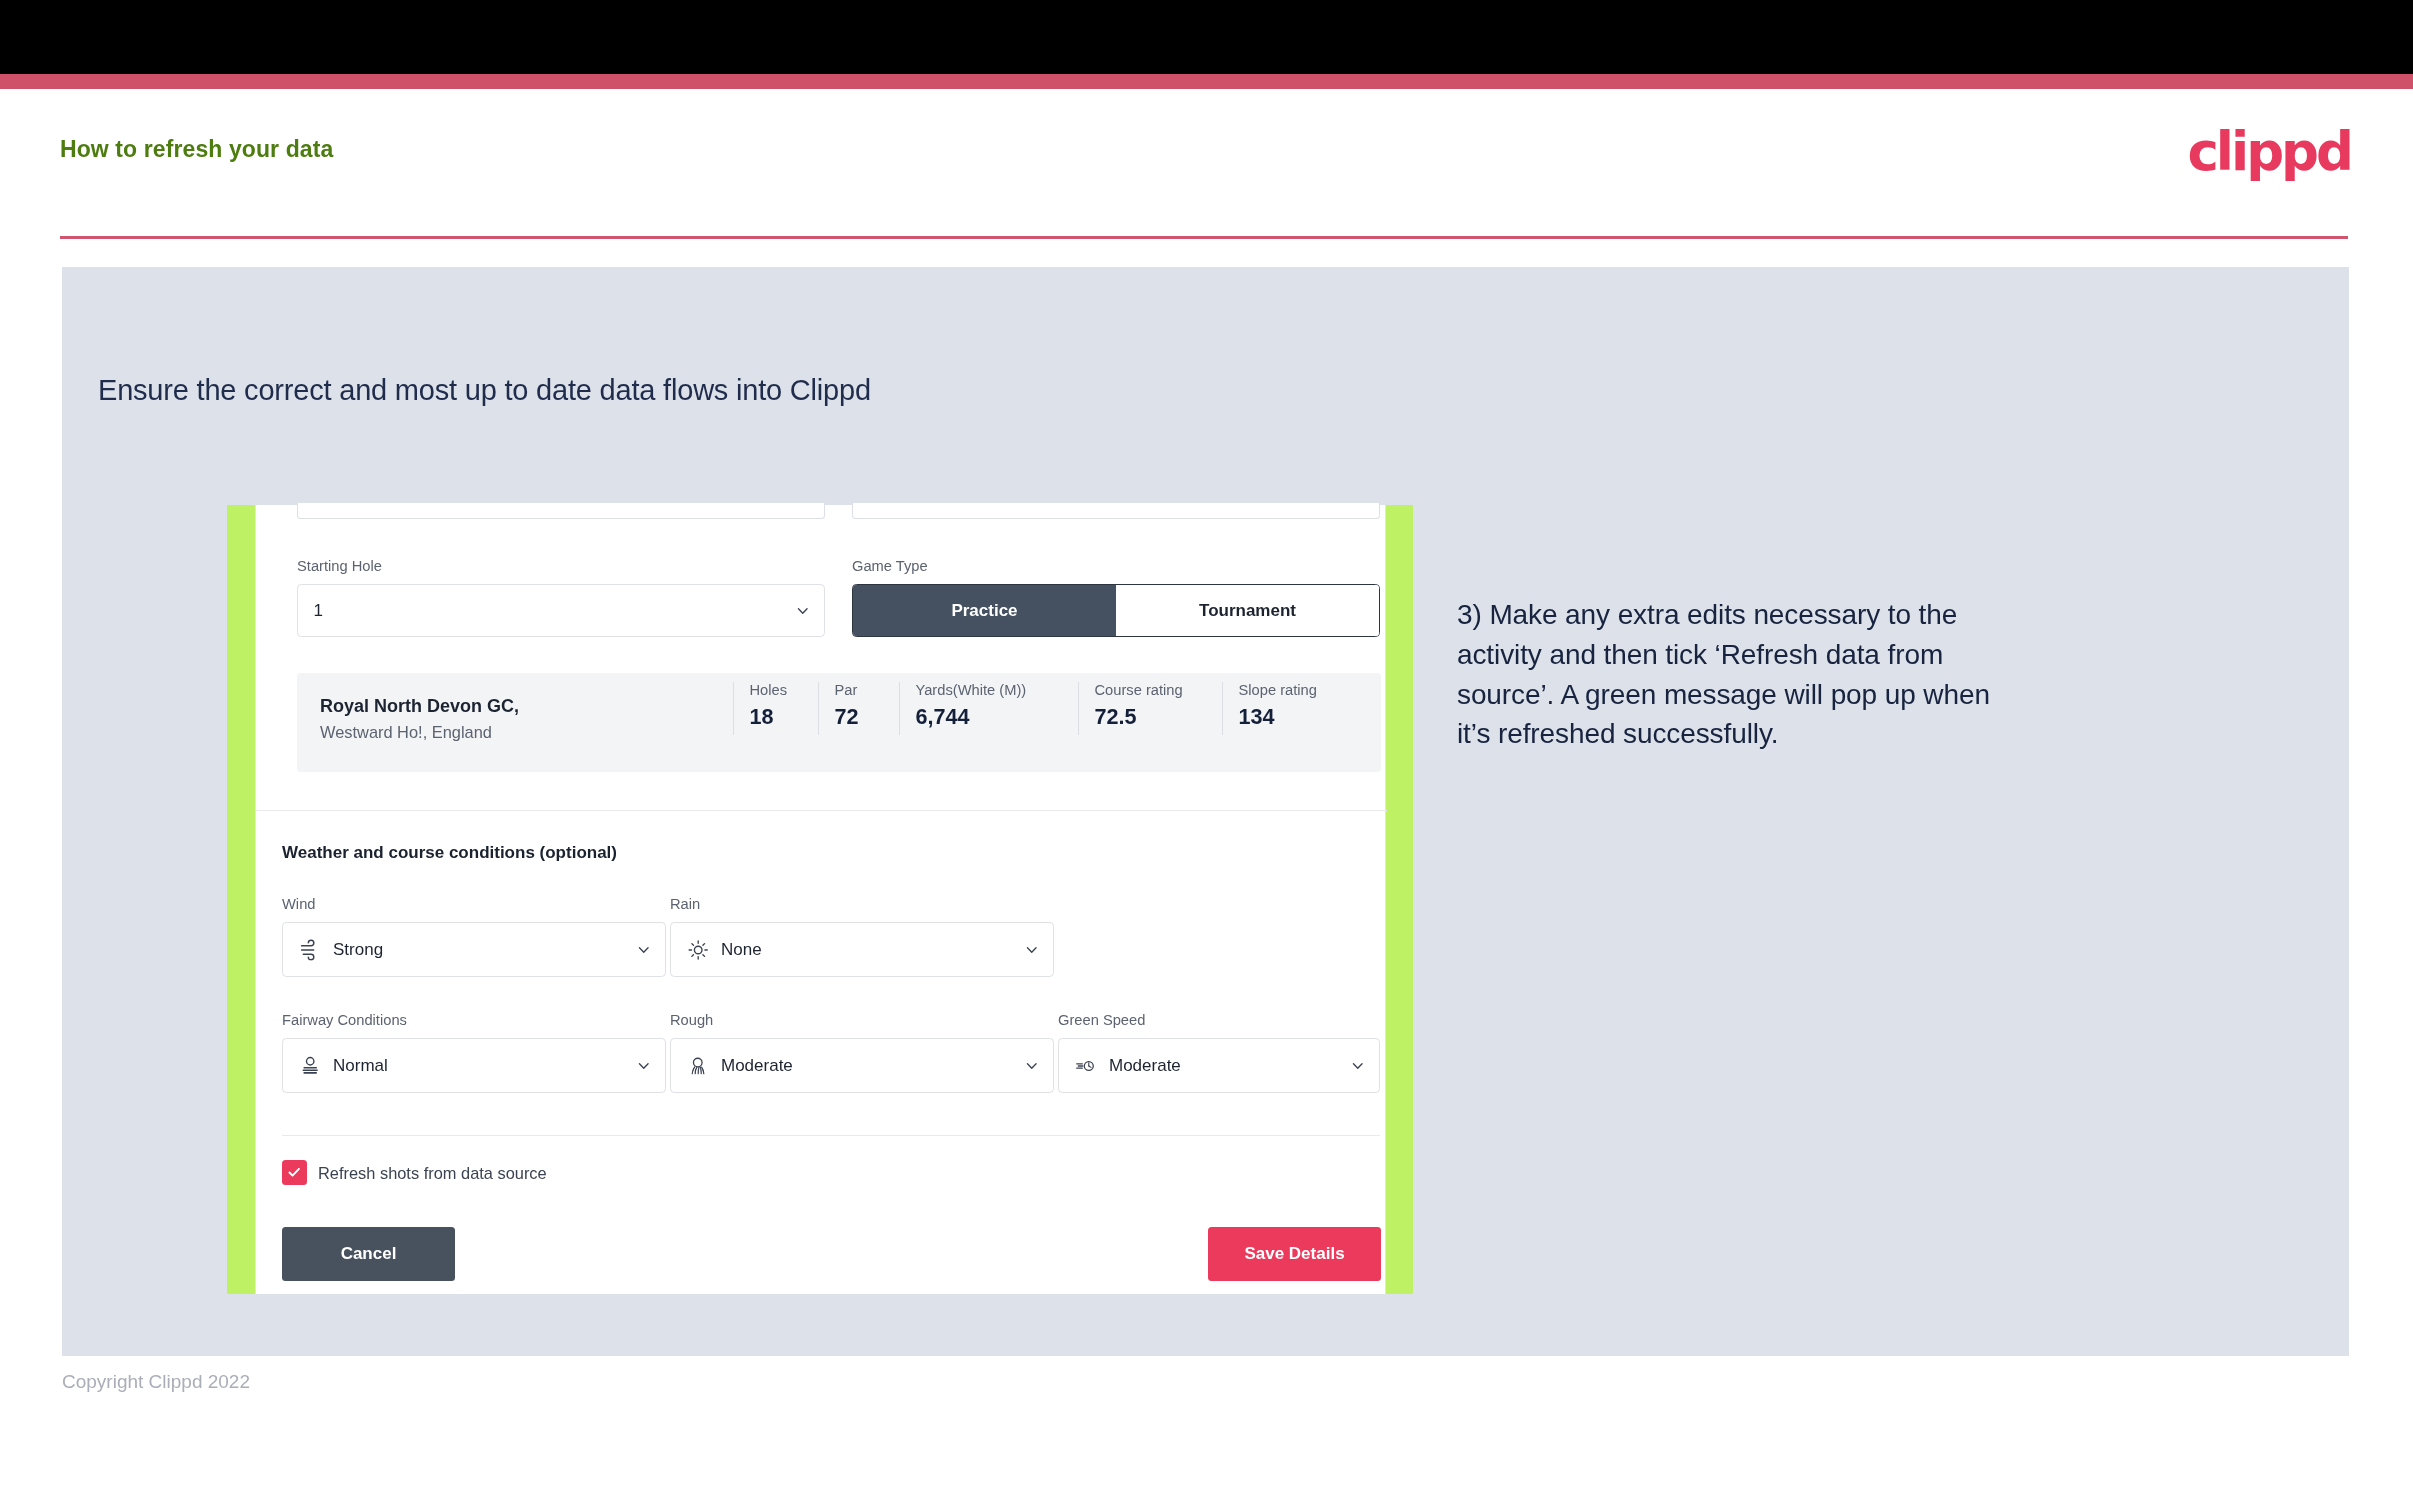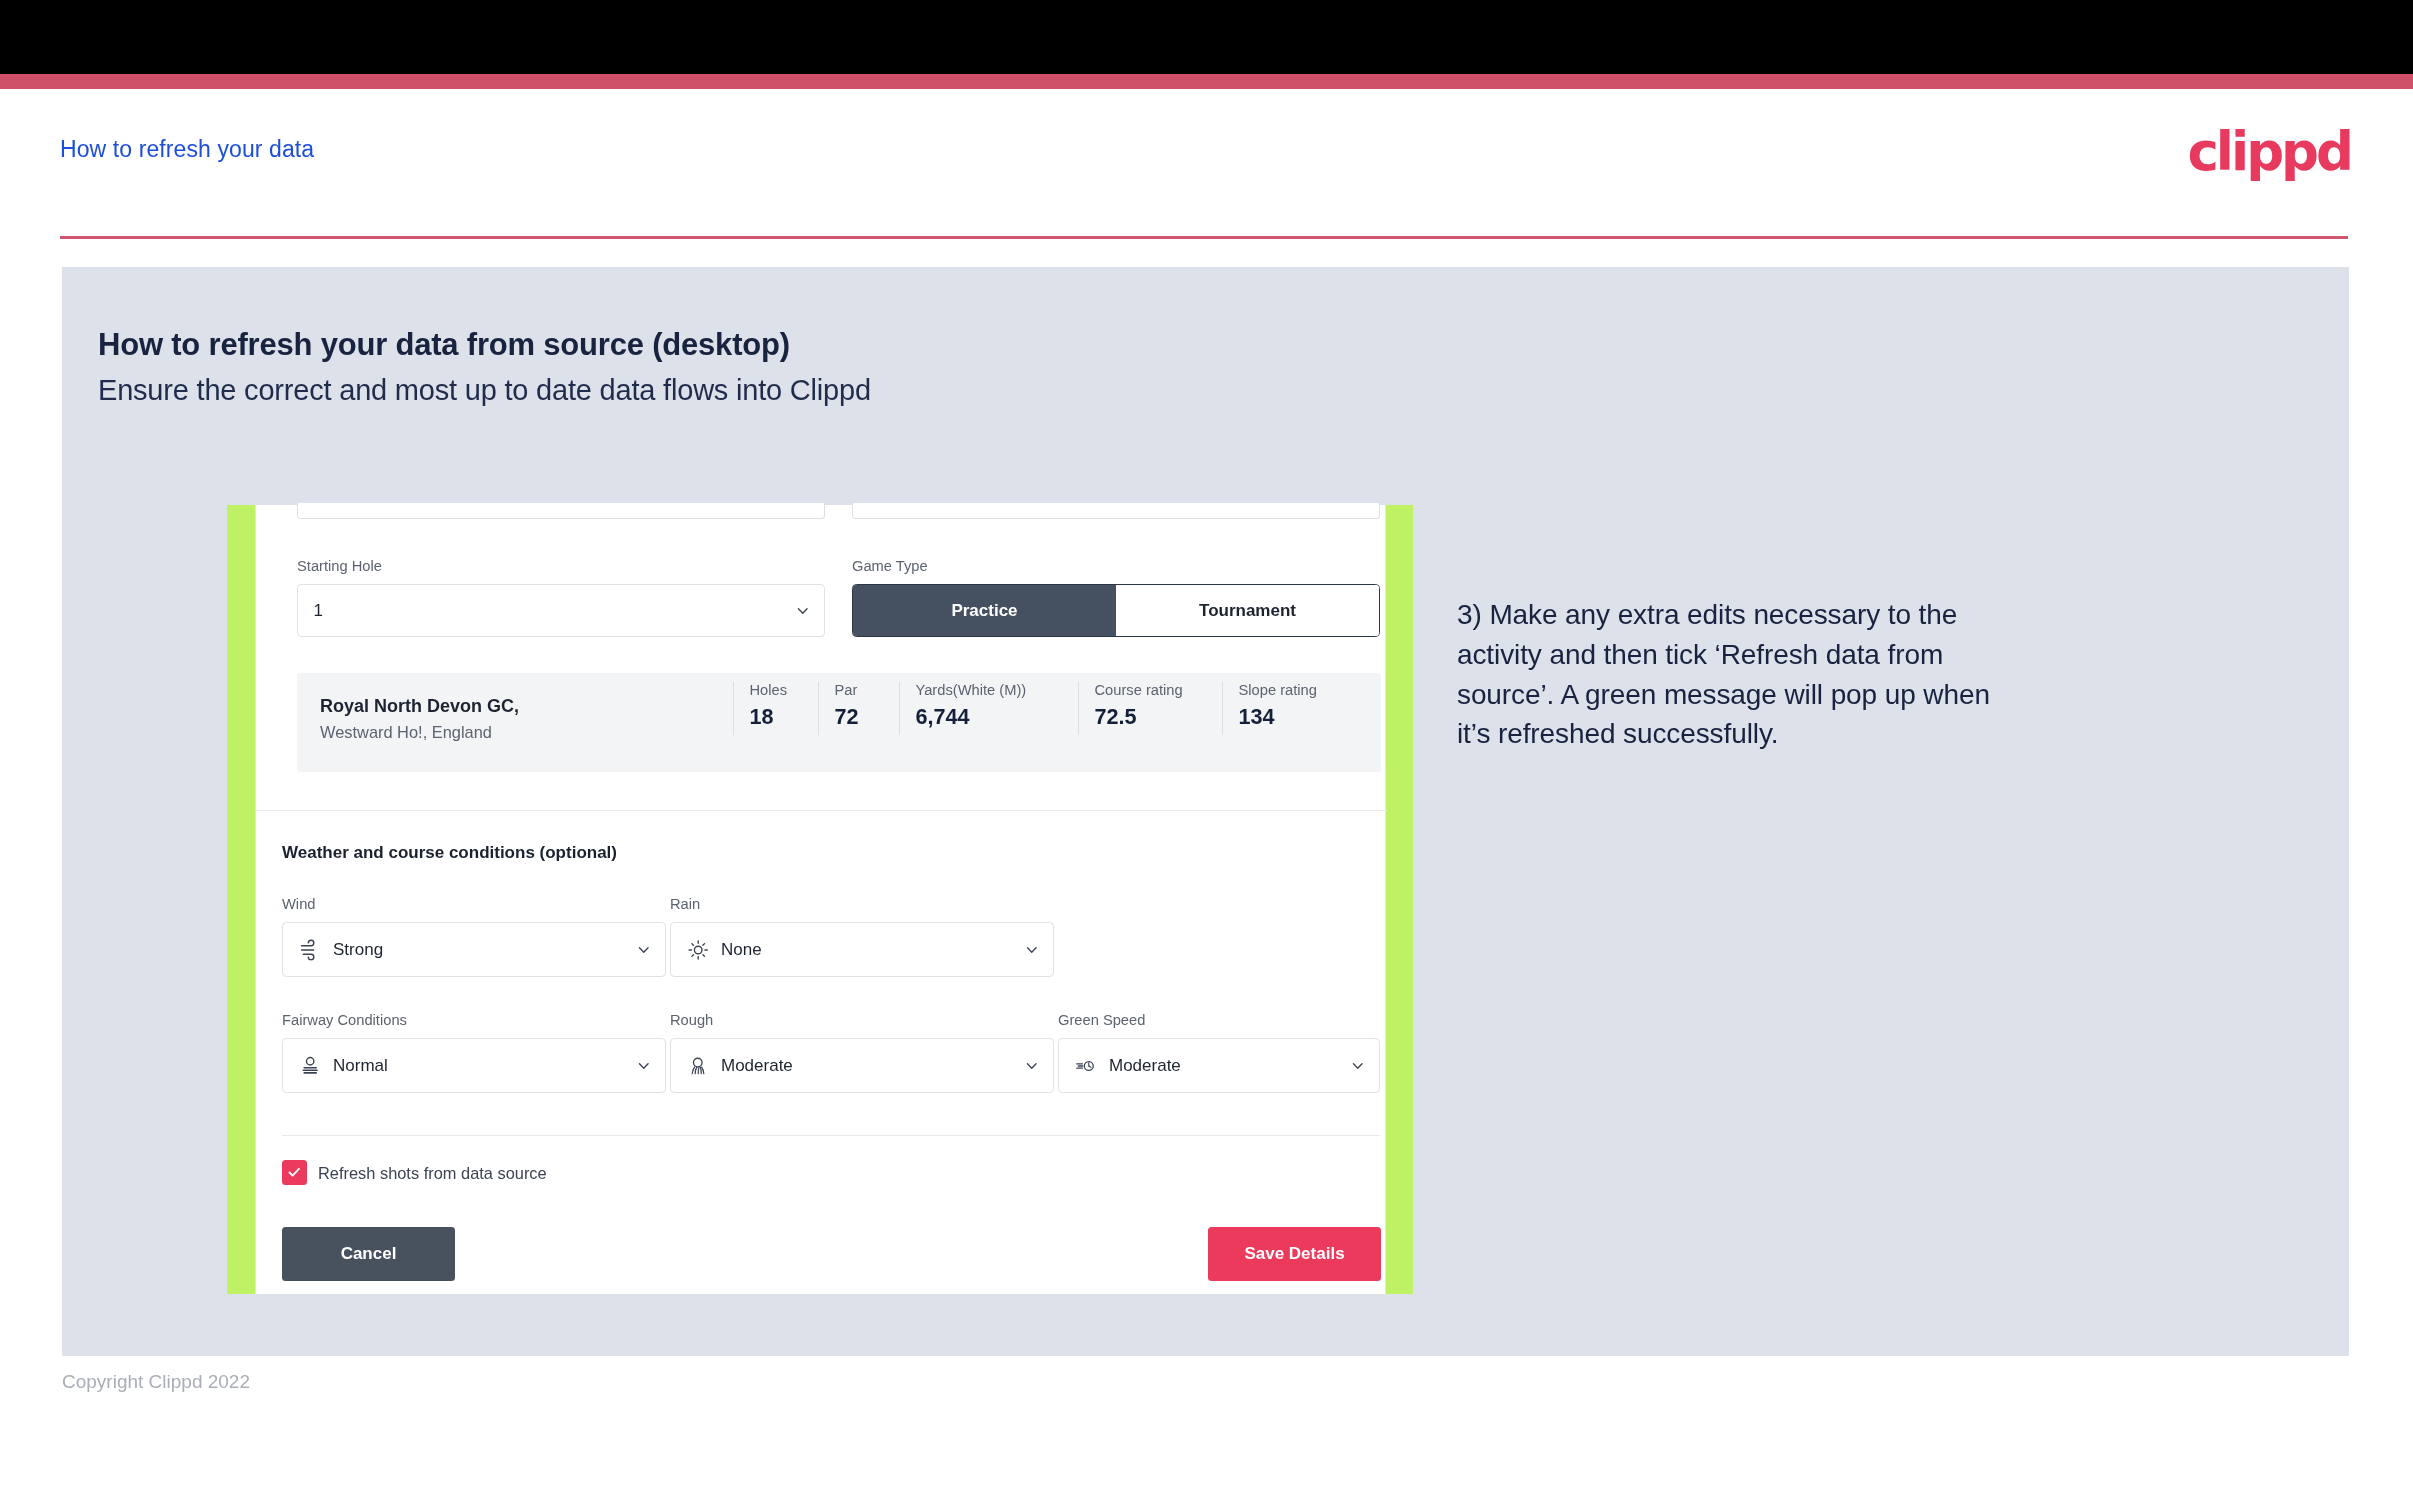--- a/index.html
+++ b/index.html
@@ -31,22 +31,22 @@
 
   
   .header {
     position: absolute; left: 0; top: 89px;
     width: 2413px; height: 147px;
     background: #ffffff;
   }
   .header-title {
     position: absolute; left: 60px; top: 47px;
     font-size: 23px;
-    font-weight: normal;
-    color: #1d4ed8;
+    font-weight: bold;
+    color: #4d7c0f;
     letter-spacing: 0.1px;
   }
   .header-rule {
     position: absolute; left: 60px; top: 147px;
     width: 2288px; height: 2.6px;
     background: #d0566f;
   }
   .brand-logo {
     position: absolute; right: 62px; top: 36px;
     font-size: 53px;
@@ -272,21 +272,20 @@
   <div class="topbar-black"></div>
   <div class="topbar-accent"></div>
 
   <div class="header">
     <div class="header-title">How to refresh your data</div>
     <div class="header-rule"></div>
     <div class="brand-logo">clippd</div>
   </div>
 
   <div class="panel">
-    <div class="panel-title">How to refresh your data from source (desktop)</div>
     <div class="panel-subtitle">Ensure the correct and most up to date data flows into Clippd</div>
 
     <div class="appshot">
       <div class="appshot-inner">
 
         <div class="cut-input a"></div>
         <div class="cut-input b"></div>
 
         <div class="field-label" style="left:41px; top:53px;">Starting Hole</div>
         <div class="select-box" style="left:41px; top:79px; width:528px; height:53px;">

